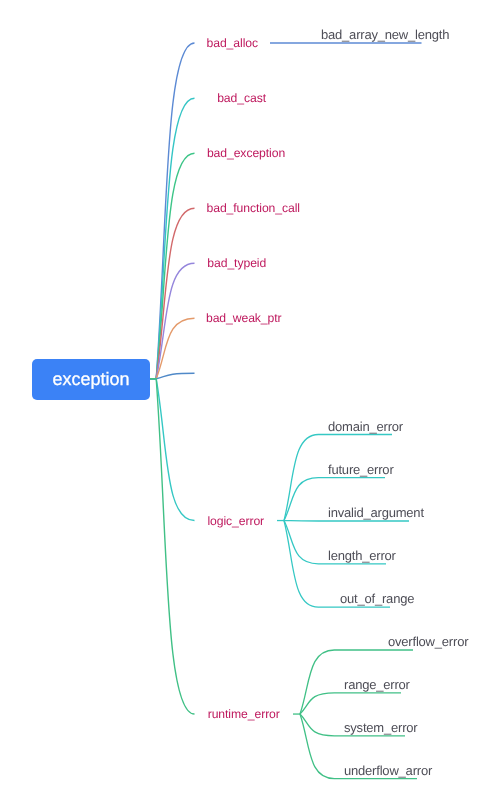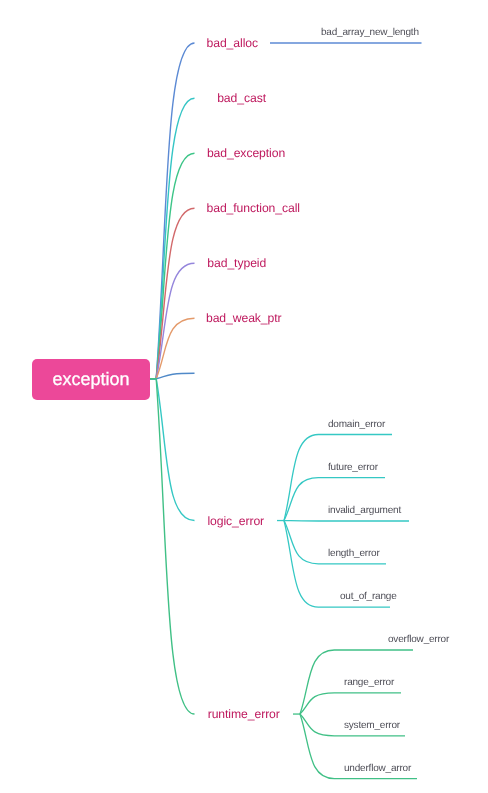--- a/index.html
+++ b/index.html
@@ -8,21 +8,21 @@
        font-family:"Liberation Sans",sans-serif;
        -webkit-font-smoothing:antialiased;text-rendering:geometricPrecision;}
   #mindmap{position:relative;width:488px;height:793px;}
   svg.links{position:absolute;left:0;top:0;width:488px;height:793px;overflow:visible;}
   .node{position:absolute;box-sizing:border-box;border-radius:7px;
         display:flex;align-items:center;justify-content:center;}
   .node .node-label{font-size:12.2px;color:#be185d;white-space:nowrap;letter-spacing:-0.08px;}
   .root-node{border:none;border-radius:5px;}
   .root-node .node-label{color:#fff;font-size:18px;-webkit-text-stroke:0.3px #fff;
         position:relative;top:0.5px;letter-spacing:0;}
-  .leaf{position:absolute;font-size:10px;color:#4e4e57;white-space:nowrap;letter-spacing:-0.2px;}
+  .leaf{position:absolute;font-size:13px;color:#4e4e57;white-space:nowrap;letter-spacing:-0.2px;}
 </style>
 </head>
 <body>
 
 <div id="mindmap">
 
   <svg class="links" id="links">
       <path d="M 149.6 378.7 L 156.2 378.7  156.2 378.7 C 167.7283 219.2425 164.9707 43 194.5 43" fill="none" stroke="#5c8ad4" stroke-width="1.4"></path>
       <path d="M 270 43 L 421.5 43" fill="none" stroke="#5c8ad4" stroke-width="1.3"></path>
       <path d="M 149.6 378.7 L 156.2 378.7  156.2 378.7 C 167.7283 245.48625 164.9707 98.25 194.5 98.25" fill="none" stroke="#35c5c5" stroke-width="1.4"></path>
@@ -39,21 +39,21 @@
       <path d="M 284 520.55 C 294.3243 541.09375 291.8547 563.8 318.3 563.8 L 386 563.8" fill="none" stroke="#35c8c4" stroke-width="1.3"></path>
       <path d="M 284 520.55 C 294.3243 561.70875 291.8547 607.2 318.3 607.2 L 390 607.2" fill="none" stroke="#35c8c4" stroke-width="1.3"></path>
       <path d="M 149.6 378.7 L 156.2 378.7  156.2 378.7 C 167.7283 537.9912499999999 164.9707 714.05 194.5 714.05" fill="none" stroke="#40c086" stroke-width="1.4"></path>
       <path d="M 293 714.05 L 300 714.05" fill="none" stroke="#40c086" stroke-width="1.3"></path>
       <path d="M 300 714.05 C 310.3243 683.62625 307.8547 650 334.3 650 L 413 650" fill="none" stroke="#40c086" stroke-width="1.3"></path>
       <path d="M 300 714.05 C 310.3243 703.95625 307.8547 692.8 334.3 692.8 L 401 692.8" fill="none" stroke="#40c086" stroke-width="1.3"></path>
       <path d="M 300 714.05 C 310.3243 724.3812499999999 307.8547 735.8 334.3 735.8 L 405 735.8" fill="none" stroke="#40c086" stroke-width="1.3"></path>
       <path d="M 300 714.05 C 310.3243 744.71125 307.8547 778.6 334.3 778.6 L 417 778.6" fill="none" stroke="#40c086" stroke-width="1.3"></path>
     </svg>
 
-  <div class="node root-node" id="root-node" style="left: 32.4px; top: 359.4px; width: 117.2px; height: 40.2px; background: #ec4899; color: rgb(255, 255, 255);">
+  <div class="node root-node" id="root-node" style="left: 32.4px; top: 359.4px; width: 117.2px; height: 40.2px; background: #3b82f6; color: rgb(255, 255, 255);">
     <span class="node-label">exception</span>
   </div>
 
   <div class="node" style="left: 194.5px; top: 26px; width: 75.5px; height: 34px; border-color: rgb(92, 138, 212);">
     <span class="node-label">bad_alloc</span>
   </div>
   <div class="node" style="left: 194.5px; top: 81.5px; width: 71.5px; height: 33.5px; border-color: rgb(53, 197, 197); justify-content: flex-end;">
     <span class="node-label">bad_cast</span>
   </div>
   <div class="node" style="left: 194.5px; top: 136.5px; width: 103px; height: 33.5px; border-color: rgb(61, 197, 136);">

